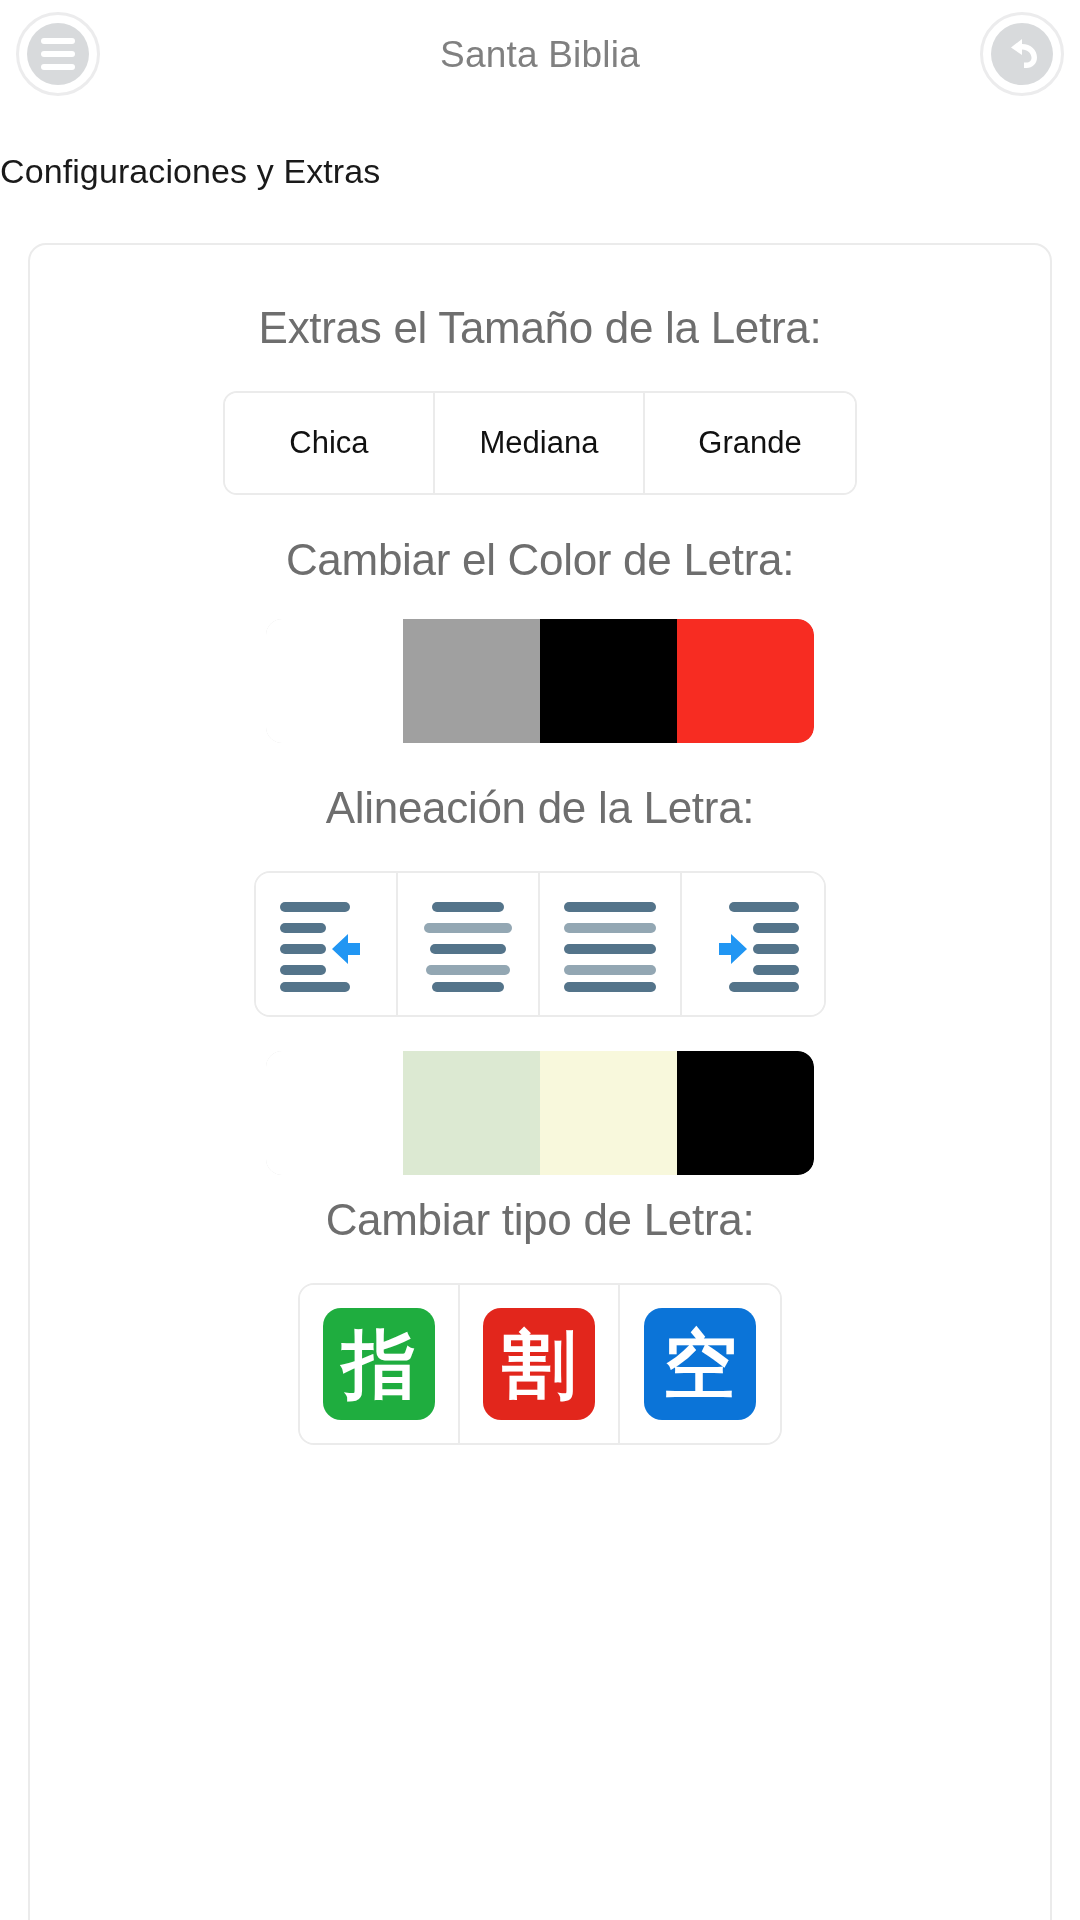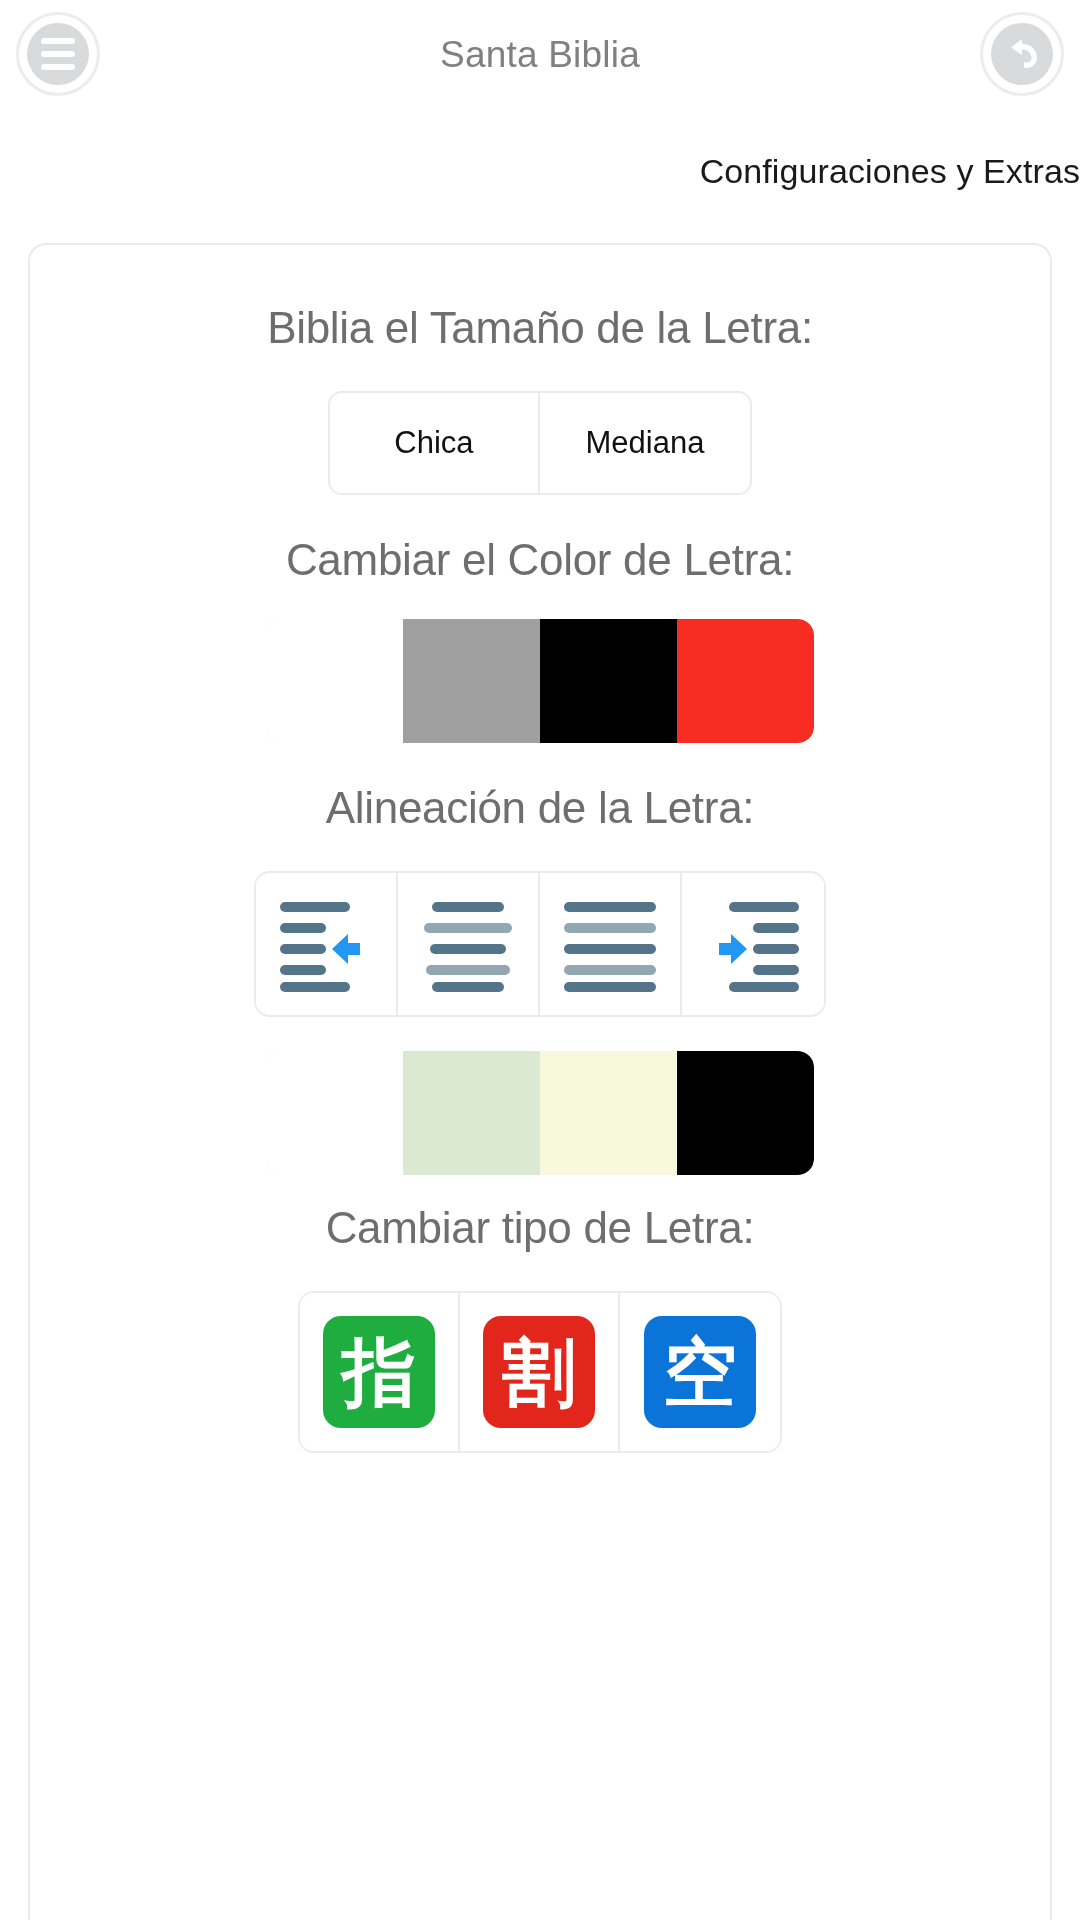--- a/index.html
+++ b/index.html
@@ -66,21 +66,21 @@
     height: 6px;
     background: #ffffff;
     border-radius: 3px;
     margin: 3.5px 0;
   }
 
   .undo-svg { display:block; }
 
   
   .subtitle {
-    text-align: right;
+    text-align: left;
     font-size: 34px;
     color: #1a1a1a;
     margin-top: 42px;
     letter-spacing: 0.1px;
   }
 
   
   .card {
     margin: 52px 28px 0 28px;
     border: 2px solid #ebebeb;
@@ -197,21 +197,21 @@
     align-items: center;
     justify-content: center;
     color: #ffffff;
     font-size: 74px;
     font-weight: 700;
     line-height: 1;
     font-family: "DejaVu Sans", sans-serif;
   }
 
   .gap-a { margin-top: 40px; }
-  .gap-b { margin-top: 28px; }
+  .gap-b { margin-top: 20px; }
 </style>
 </head>
 <body>
 
 <div class="screen">
 
   <div class="topbar">
 
     <div class="circle-btn left">
       <div class="circle-inner">
@@ -229,25 +229,26 @@
           <path d="M22 12 C31 12 37 18 37 25.5 C37 31.5 32.5 36 26.5 36 L24 36 L24 30.5 L26.5 30.5 C29.5 30.5 31.5 28.5 31.5 25.7 C31.5 21.5 27.6 17.5 22 17.5 L22 23 L11 15.5 L22 7 Z" fill="#ffffff"></path>
         </svg>
       </div>
     </div>
   </div>
 
   <div class="subtitle">Configuraciones y Extras</div>
 
   <div class="card">
 
-    <div class="section-title">Biblia el Tamaño de la Letra:</div>
+    <div class="section-title">Extras el Tamaño de la Letra:</div>
     <div class="seg-wrap">
       <div class="segmented">
         <div class="seg-btn">Chica</div>
         <div class="seg-btn">Mediana</div>
+        <div class="seg-btn">Grande</div>
       </div>
     </div>
 
     <div class="section-title gap-a">Cambiar el Color de Letra:</div>
     <div class="strip-wrap">
       <div class="strip">
         <div class="swatch first" style="background:#ffffff;"></div>
         <div class="swatch" style="background:#a0a0a0;"></div>
         <div class="swatch" style="background:#000000;"></div>
         <div class="swatch last" style="background:#f72c22;"></div>

